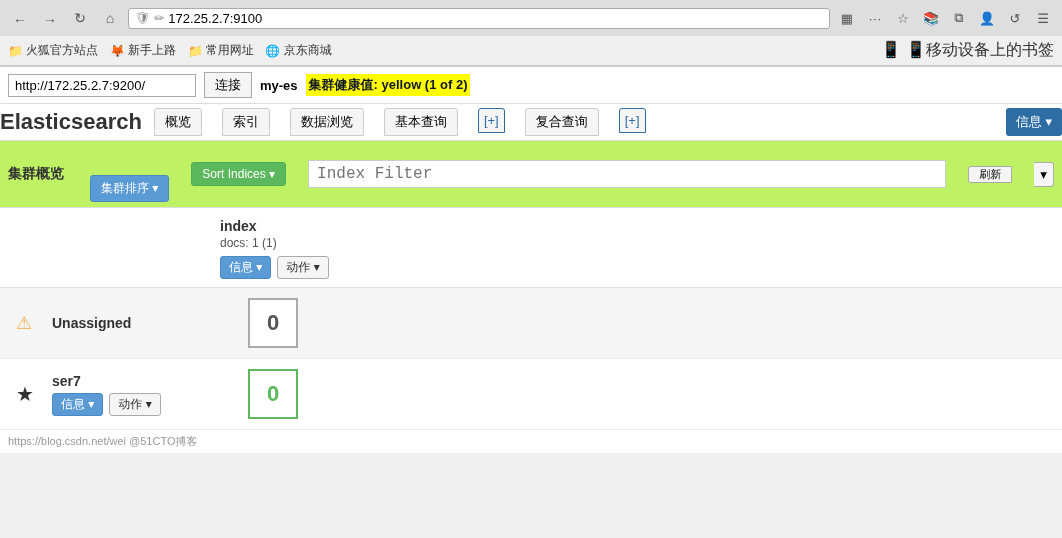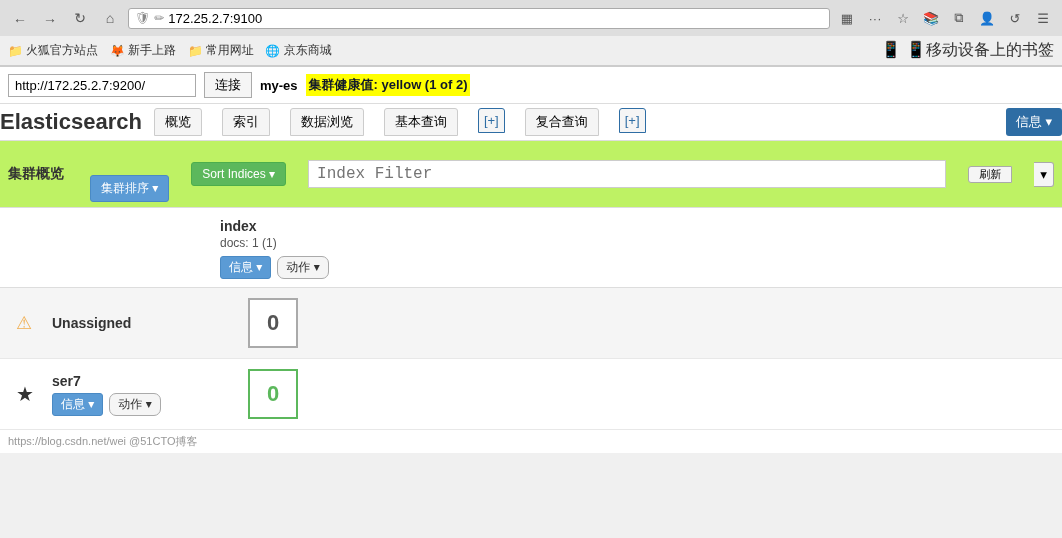--- a/index.html
+++ b/index.html
@@ -43,21 +43,21 @@
     .refresh-btn { margin-left: auto; background: #f5f5f5; border: 1px solid #aaa; padding: 0 10px; cursor: pointer; font-size: 11px; border-radius: 3px 0 0 3px; text-align: center; }
     .refresh-dropdown { background: #f5f5f5; border: 1px solid #aaa; border-left: none; padding: 4px 6px; cursor: pointer; border-radius: 0 3px 3px 0; }
 
     
     .content-area { padding: 0; }
     .index-name { font-size: 14px; font-weight: bold; color: #333; }
     .index-meta { font-size: 12px; color: #555; margin: 2px 0; }
     .index-actions { display: flex; gap: 6px; margin-top: 6px; }
     .small-btn { padding: 2px 8px; border: 1px solid #aaa; border-radius: 3px; cursor: pointer; font-size: 12px; display: flex; align-items: center; gap: 3px; }
     .small-btn-blue { background: #5b9bd5; color: white; border-color: #4a8ac4; }
-    .small-btn-default { background: #f5f5f5; color: #333; border-radius: 7px; }
+    .small-btn-default { background: #f5f5f5; color: #333; }
 
     
     .shard-row { display: flex; align-items: center; padding: 10px 16px; border-bottom: 1px solid #e8e8e8; background: #f5f5f5; }
     .shard-row-green { background: white; }
     .shard-icon { width: 36px; font-size: 18px; }
     .shard-label { font-size: 14px; font-weight: bold; color: #333; width: 180px; }
     .shard-number { width: 50px; height: 50px; border: 2px solid #aaa; display: flex; align-items: center; justify-content: center; font-size: 22px; font-weight: bold; color: #555; margin-left: 16px; background: white; }
     .shard-number-green { border-color: #5cb85c; color: #5cb85c; }
     .star-icon { color: #333; font-size: 20px; }
     .warn-icon { color: #f0ad4e; font-size: 18px; }

